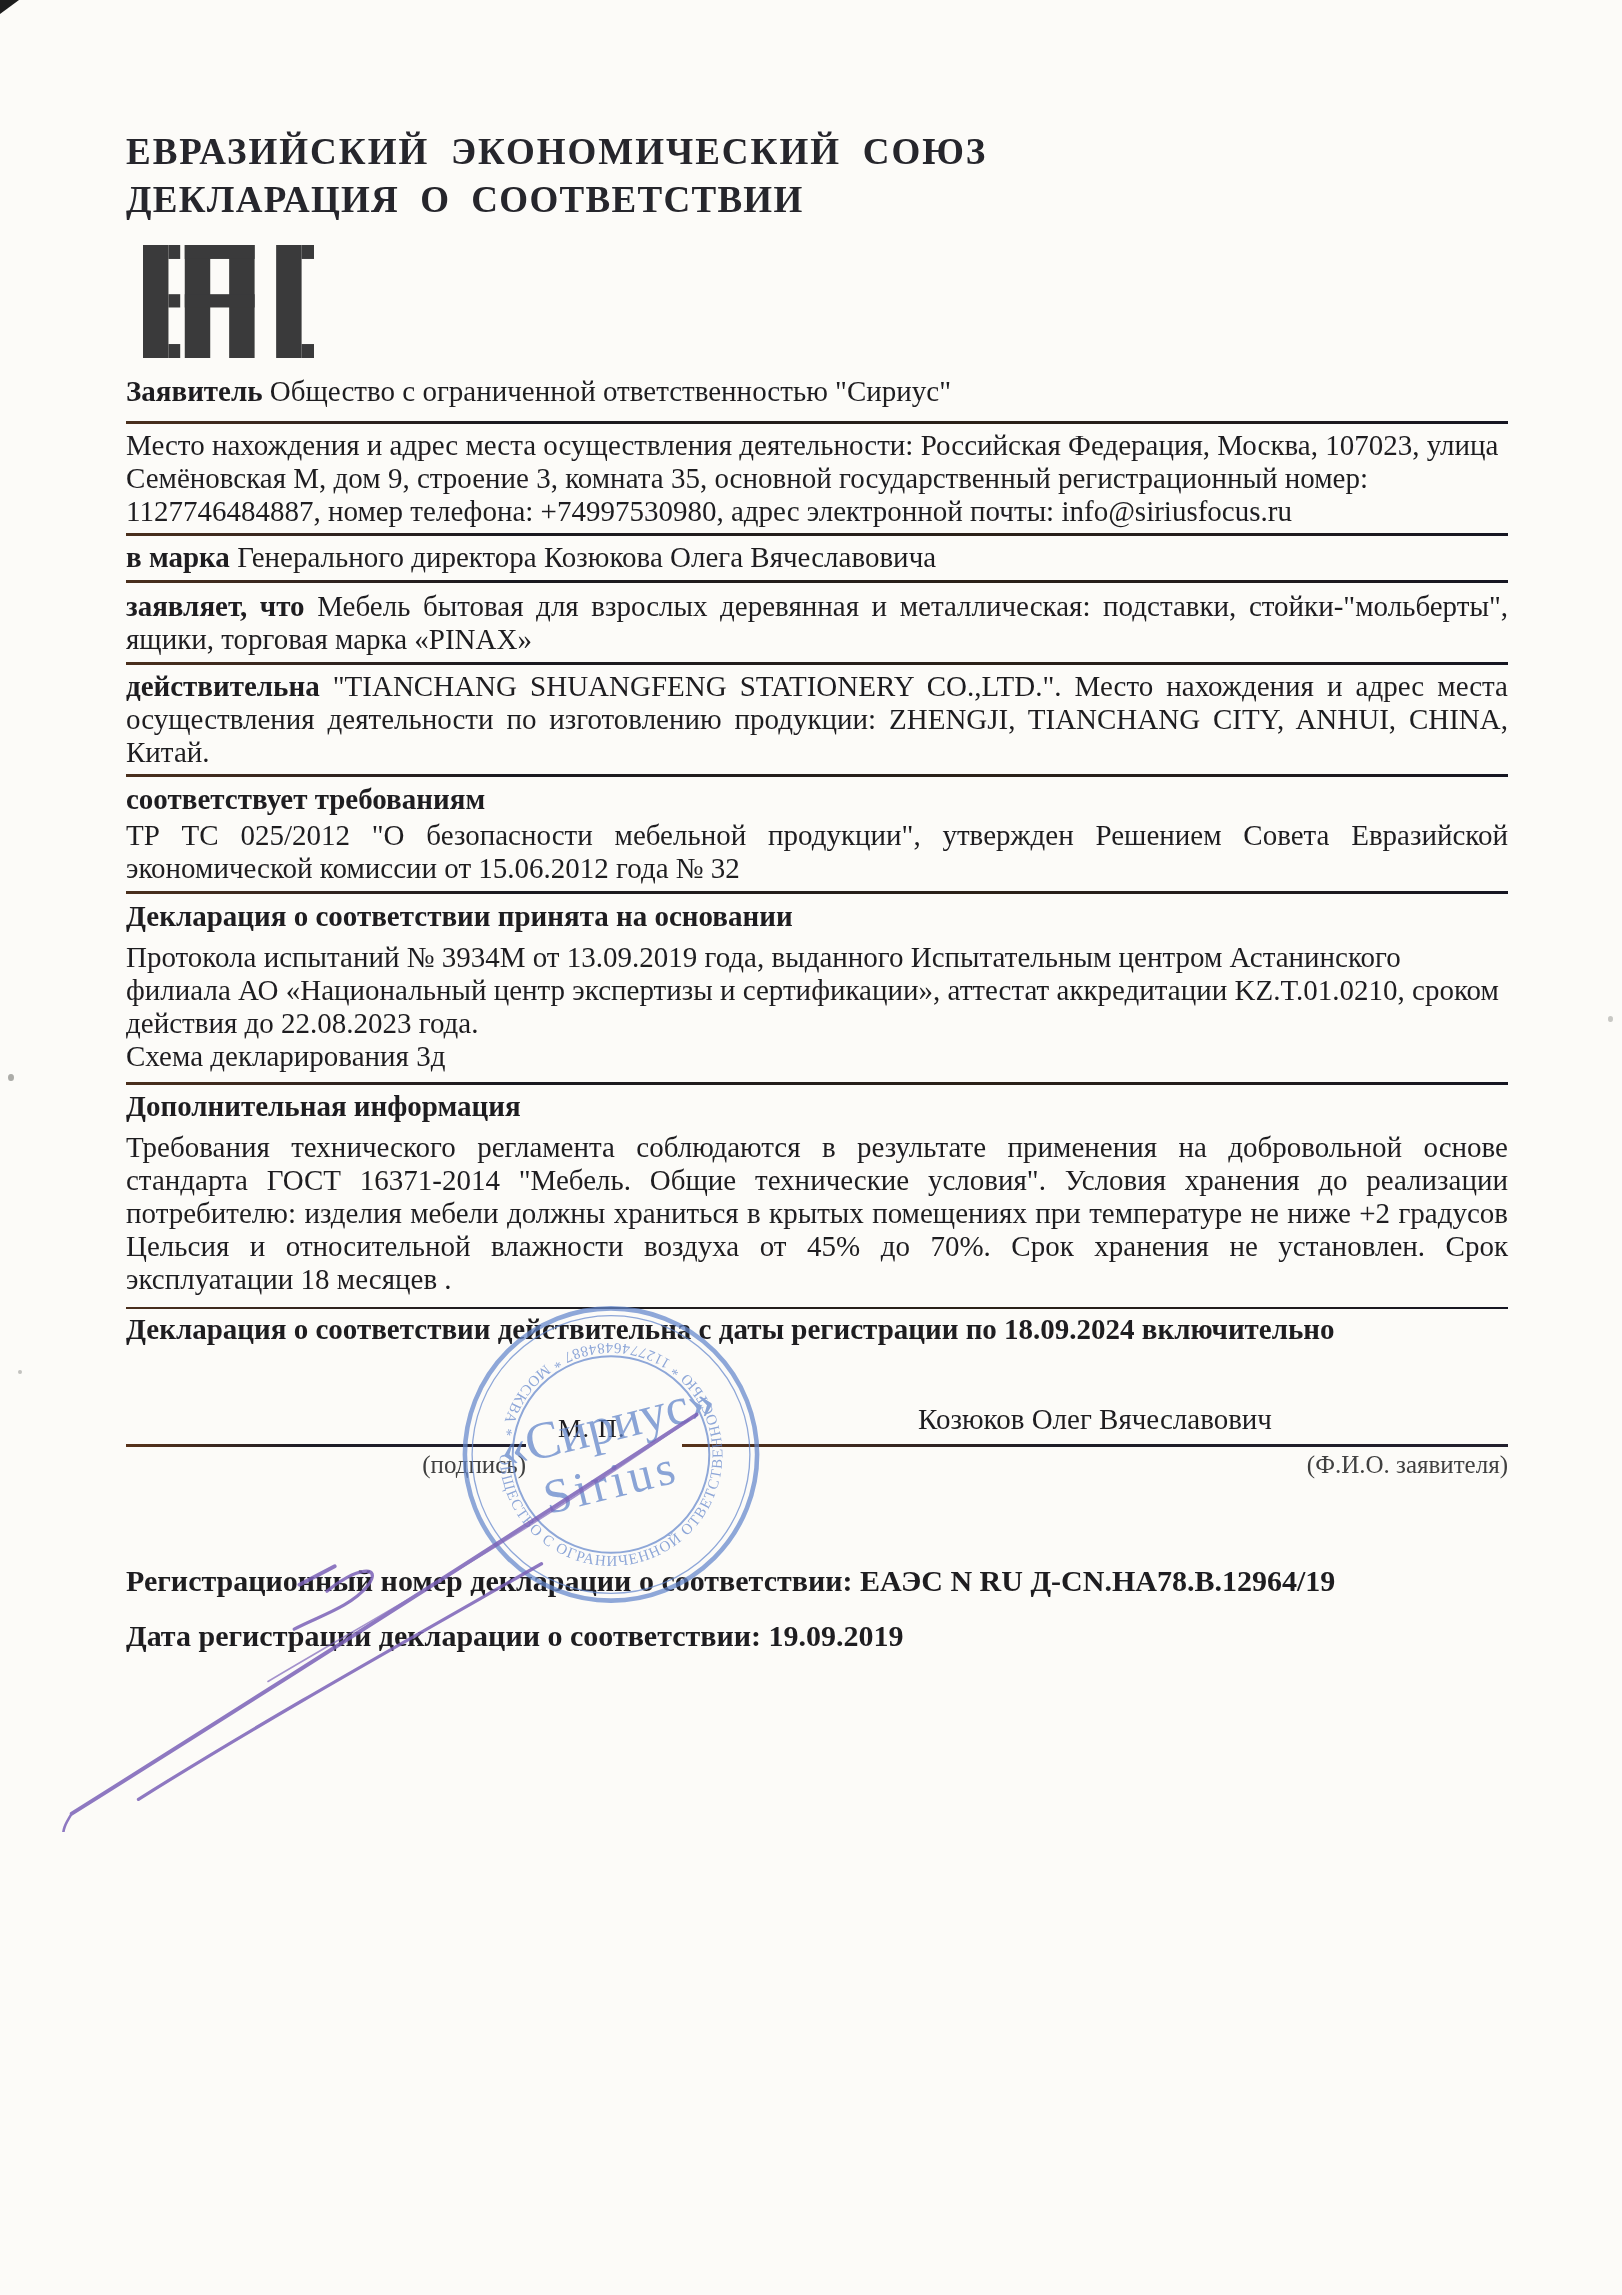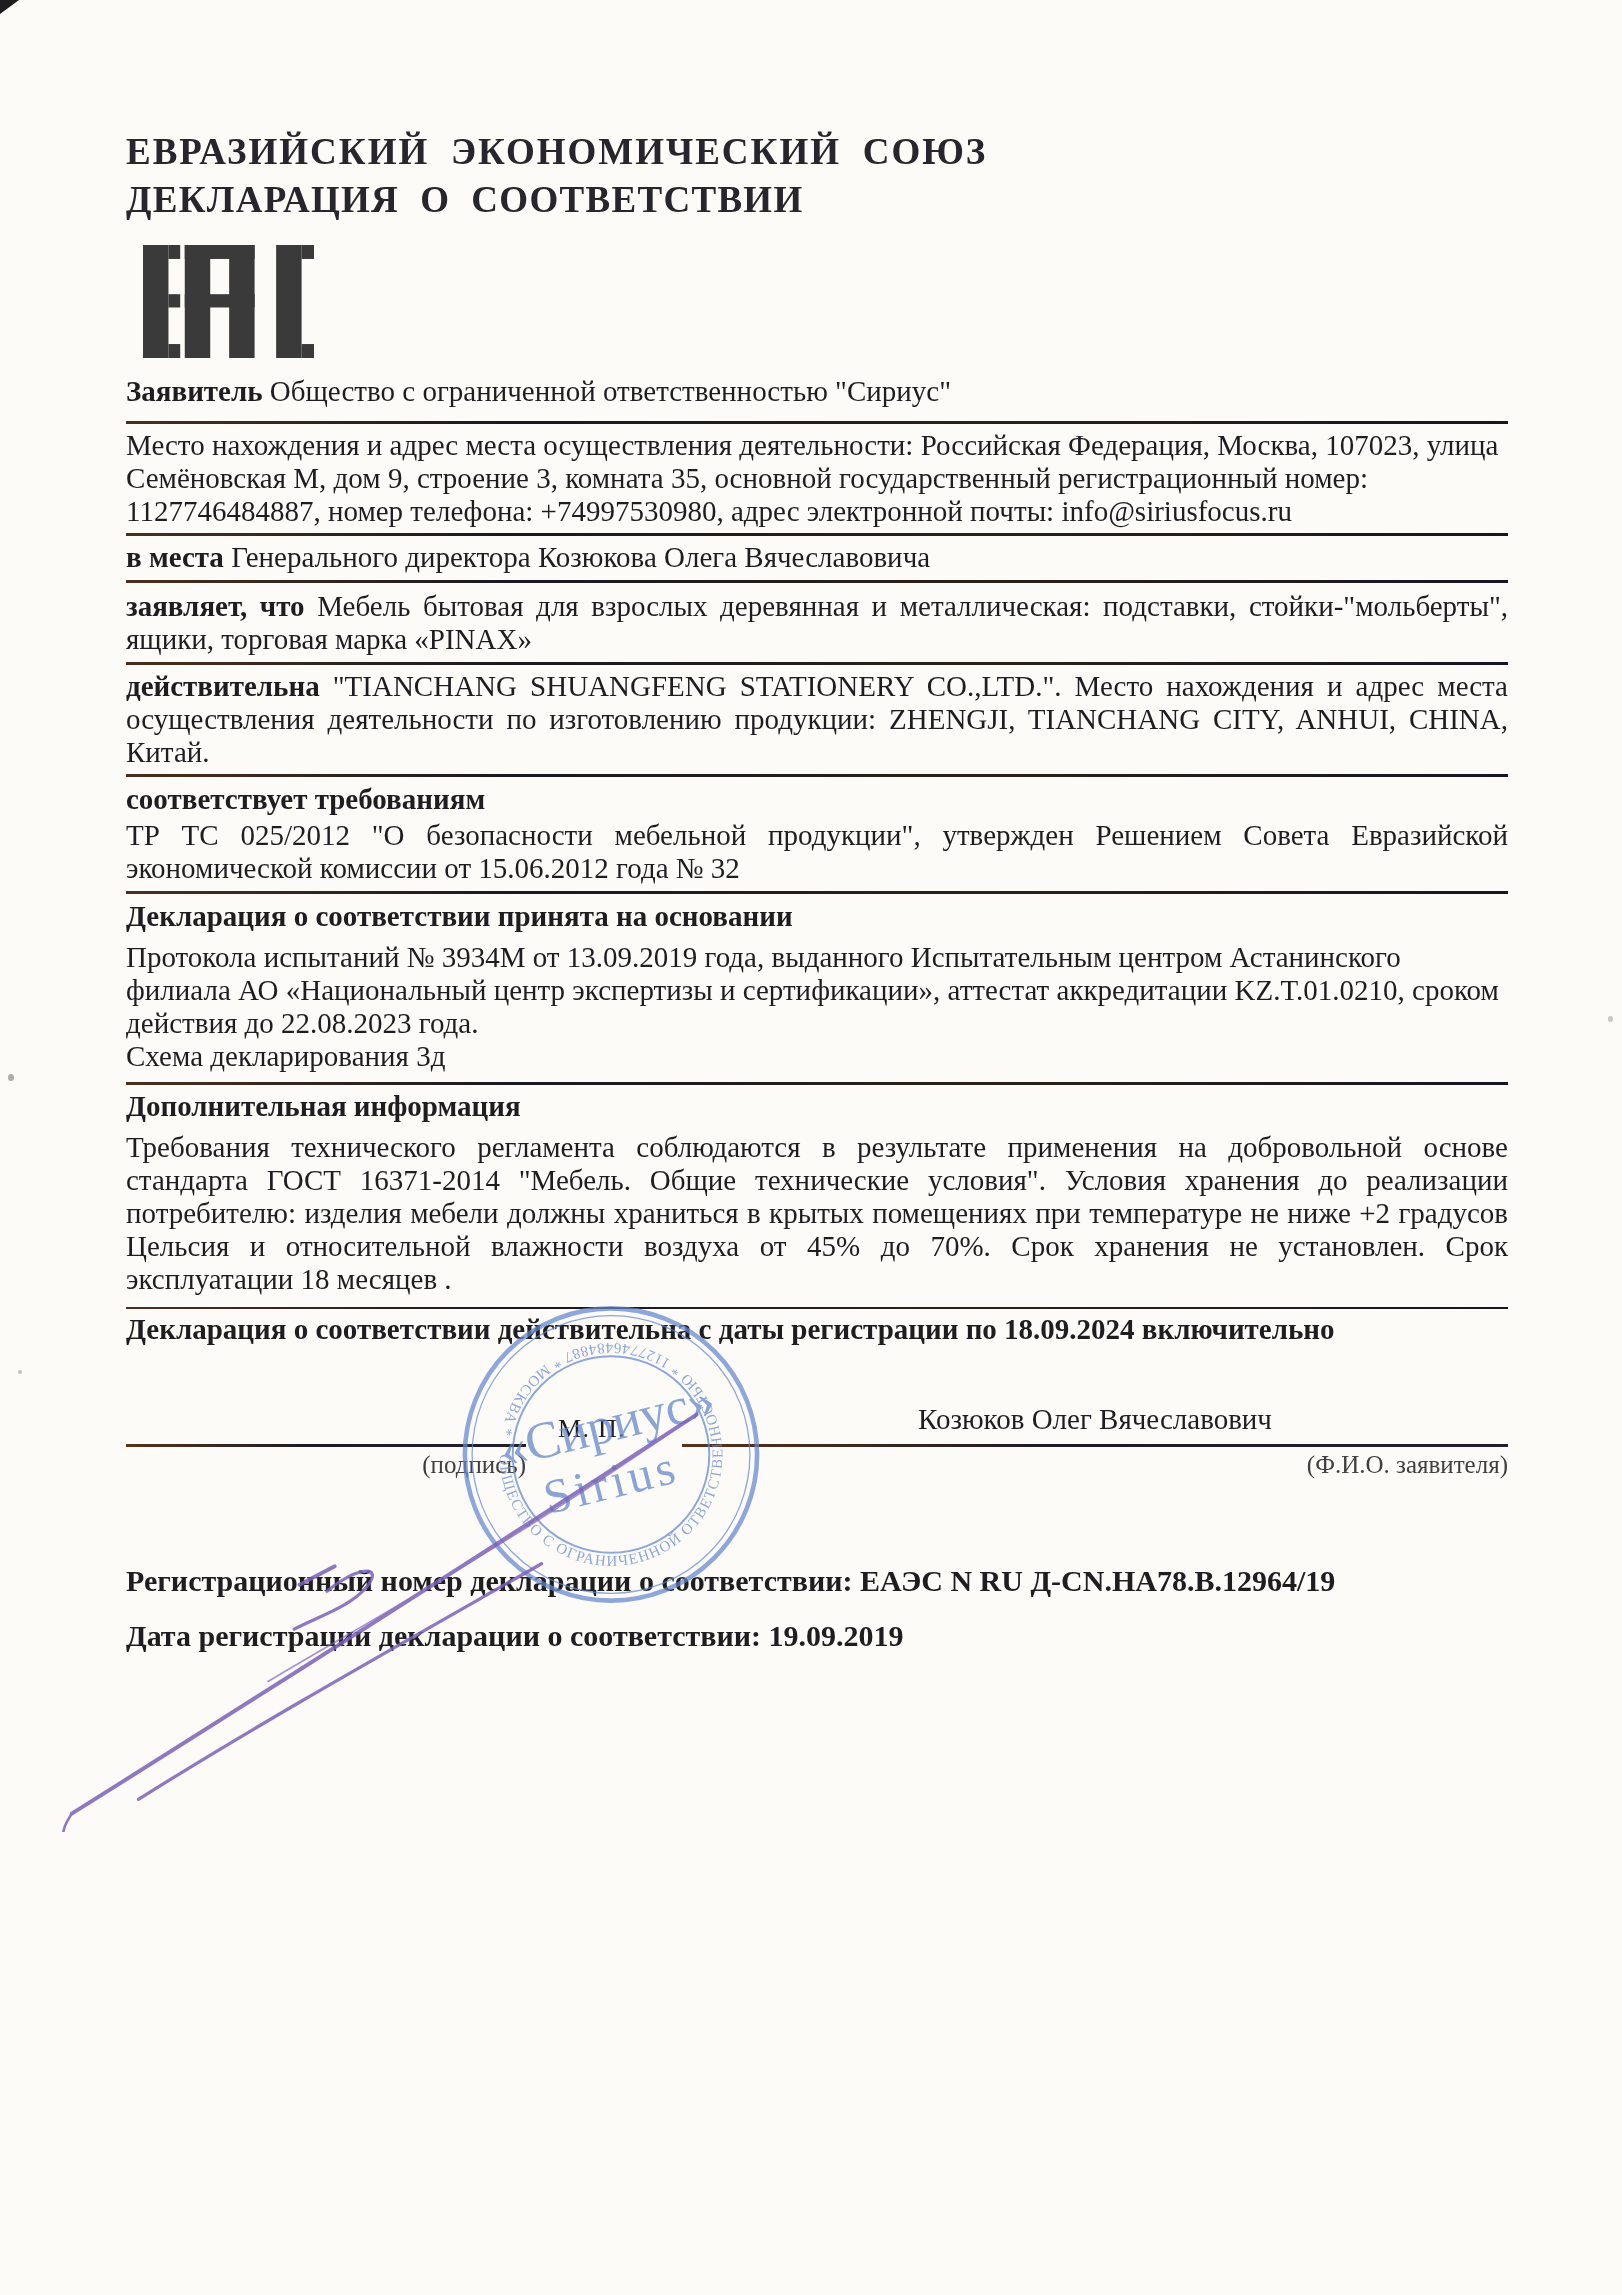--- a/index.html
+++ b/index.html
@@ -91,21 +91,21 @@
 
     <p class="title title-1">ЕВРАЗИЙСКИЙ ЭКОНОМИЧЕСКИЙ СОЮЗ</p>
     <p class="title title-2">ДЕКЛАРАЦИЯ О СООТВЕТСТВИИ</p>
 
     <p class="row applicant-row"><span class="b">Заявитель</span> <span>Общество с ограниченной ответственностью "Сириус"</span></p>
     <hr class="rule mt20">
 
     <p class="row mt8">Место нахождения и адрес места осуществления деятельности: Российская Федерация, Москва, 107023, улица Семёновская М, дом 9, строение 3, комната 35, основной государственный регистрационный номер: 1127746484887, номер телефона: +74997530980, адрес электронной почты: info@siriusfocus.ru</p>
     <hr class="rule mt8">
 
-    <p class="row mt8"><span class="b">в места</span> <span>Генерального директора Козюкова Олега Вячеславовича</span></p>
+    <p class="row mt8"><span class="b">в марка</span> <span>Генерального директора Козюкова Олега Вячеславовича</span></p>
     <hr class="rule mt10">
 
     <p class="row mt10 just"><span class="b">заявляет, что</span> <span>Мебель бытовая для взрослых деревянная и металлическая: подставки, стойки-"мольберты", ящики, торговая марка «PINAX»</span></p>
     <hr class="rule mt10">
 
     <p class="row mt8 just"><span class="b">действительна</span> <span>"TIANCHANG SHUANGFENG STATIONERY CO.,LTD.". Место нахождения и адрес места осуществления деятельности по изготовлению продукции: ZHENGJI, TIANCHANG CITY, ANHUI, CHINA, Китай.</span></p>
     <hr class="rule mt8">
 
     <p class="row mt10 b">соответствует требованиям</p>
     <p class="row mt4 just">ТР ТС 025/2012 "О безопасности мебельной продукции", утвержден Решением Совета Евразийской экономической комиссии от 15.06.2012 года № 32</p>

